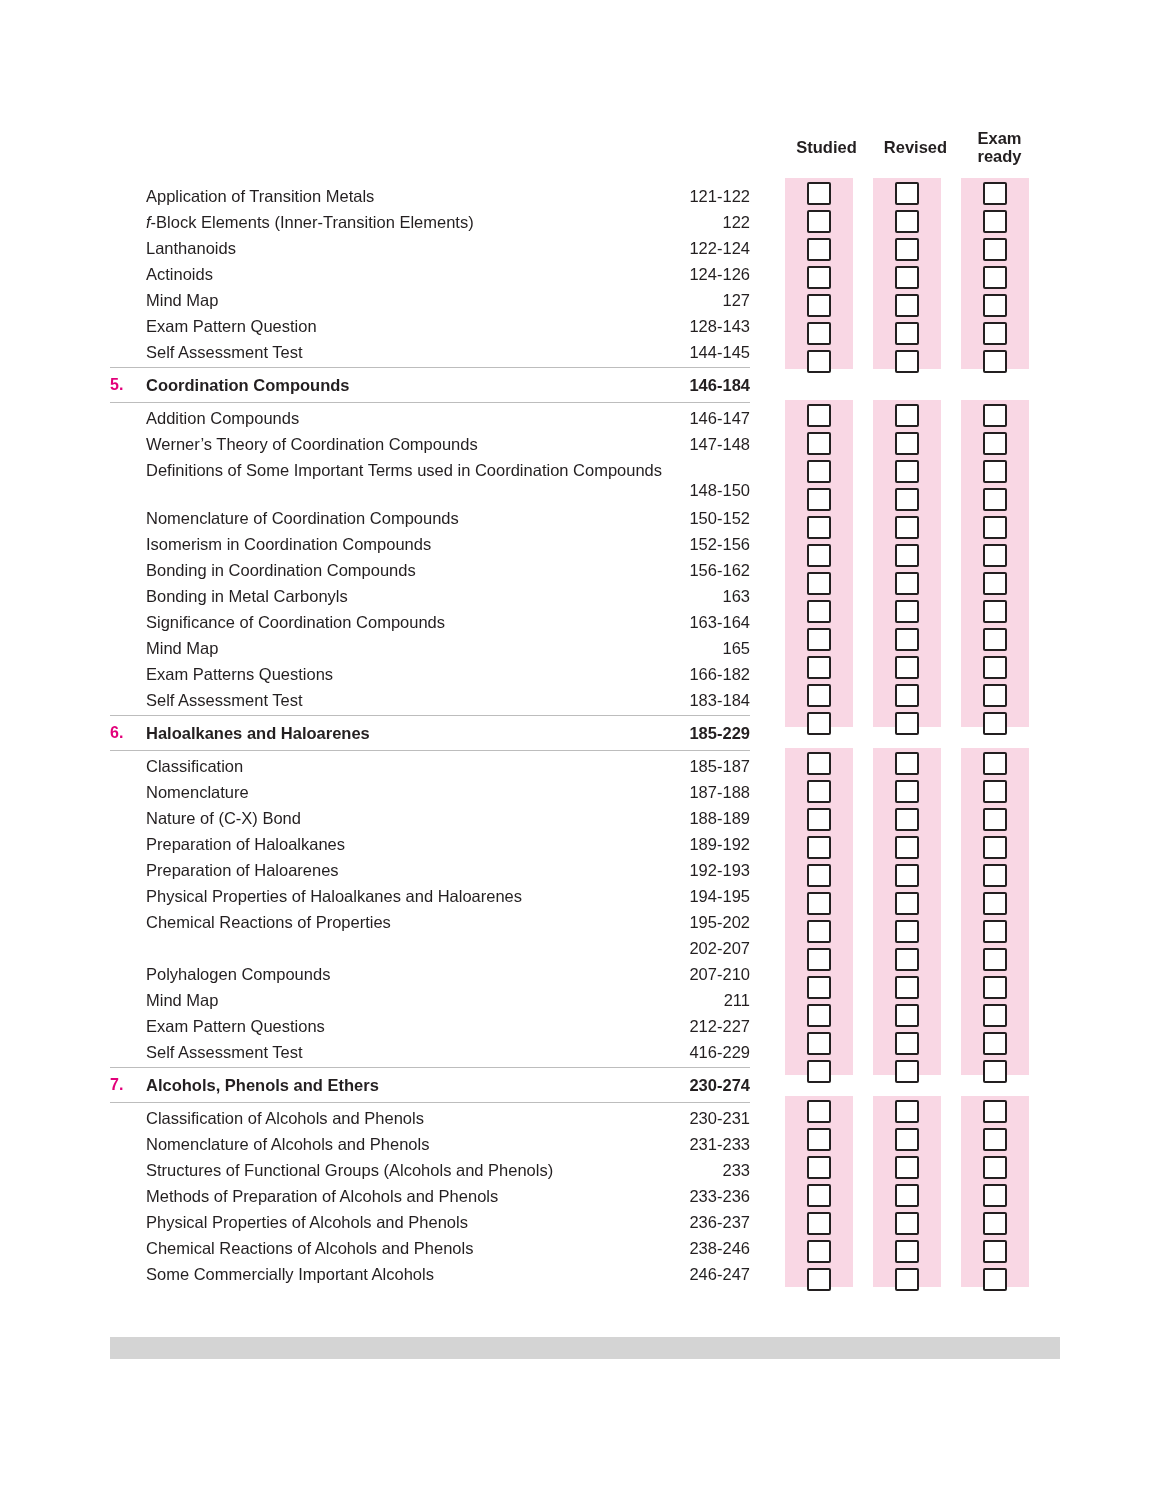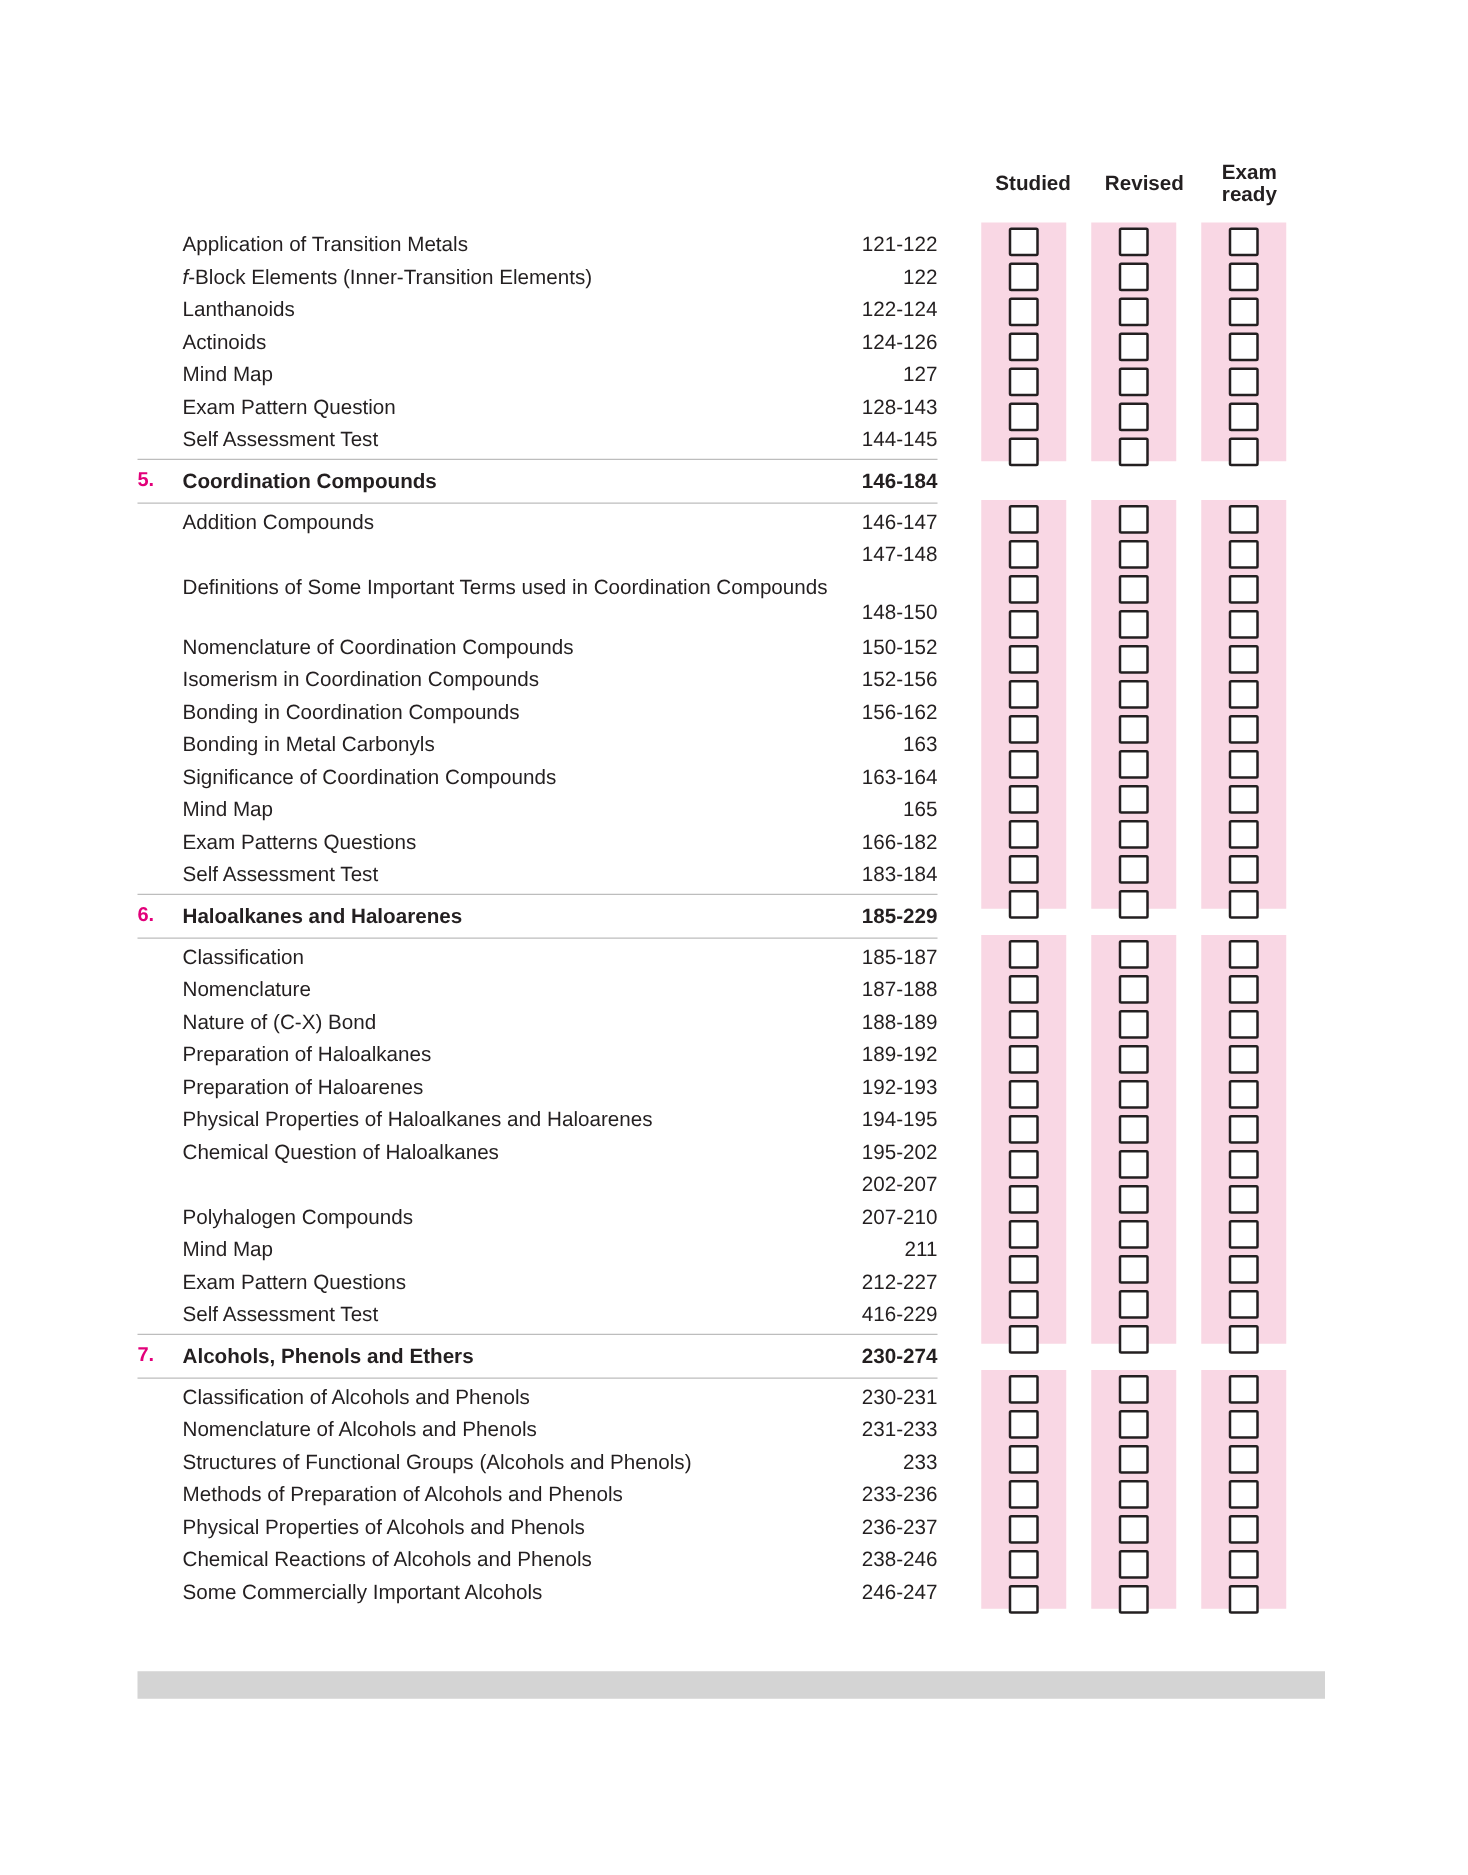--- a/index.html
+++ b/index.html
@@ -325,20 +325,21 @@
       <div class="row chapter">
         <span class="num">5.</span>
         <span class="title">Coordination Compounds</span>
         <span class="pages">146-184</span>
       </div>
       <div class="row">
         <span class="title">Addition Compounds</span>
         <span class="pages">146-147</span>
       </div>
       <div class="row">
+        <span class="title">Werner’s Theory of Coordination Compounds</span>
         <span class="pages">147-148</span>
       </div>
       <div class="row two-line">
         <span class="title">Definitions of Some Important Terms used in Coordination Compounds</span>
         <span class="pages">148-150</span>
       </div>
       <div class="row">
         <span class="title">Nomenclature of Coordination Compounds</span>
         <span class="pages">150-152</span>
       </div>
@@ -393,21 +394,21 @@
       </div>
       <div class="row">
         <span class="title">Preparation of Haloarenes</span>
         <span class="pages">192-193</span>
       </div>
       <div class="row">
         <span class="title">Physical Properties of Haloalkanes and Haloarenes</span>
         <span class="pages">194-195</span>
       </div>
       <div class="row">
-        <span class="title">Chemical Question of Haloalkanes</span>
+        <span class="title">Chemical Reactions of Properties</span>
         <span class="pages">195-202</span>
       </div>
       <div class="row">
         <span class="pages">202-207</span>
       </div>
       <div class="row">
         <span class="title">Polyhalogen Compounds</span>
         <span class="pages">207-210</span>
       </div>
       <div class="row">

